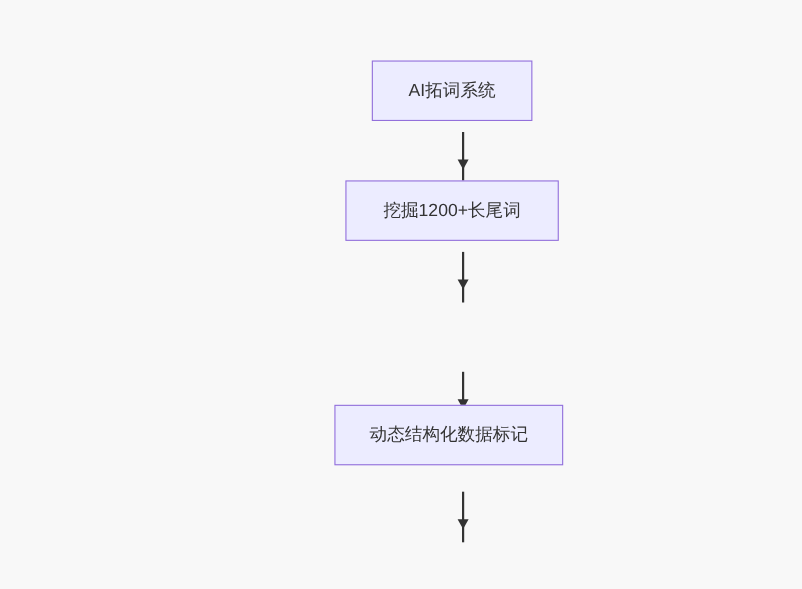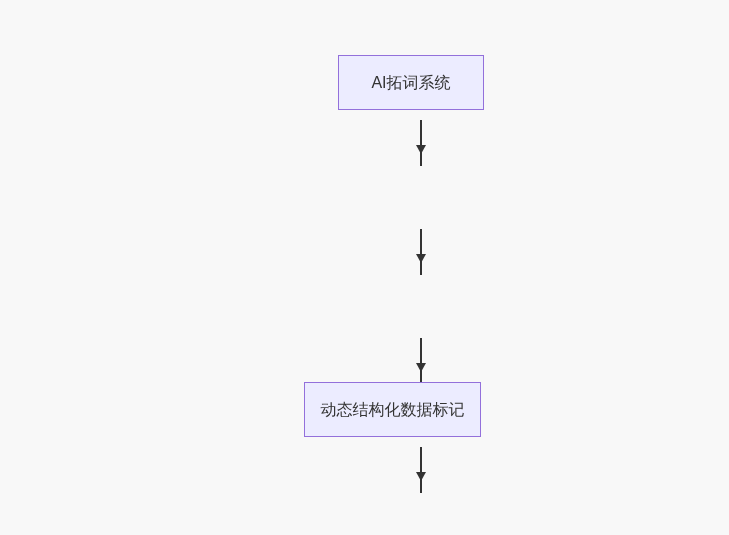--- a/index.html
+++ b/index.html
@@ -32,21 +32,21 @@
   }
   .node-label{
     color:var(--text-color);
     font-size:16px;
     line-height:1;
     white-space:nowrap;
   }
   #n1{left:298px;top:15px;width:146px;}
   #n2{left:274px;top:124px;width:194px;}
   #n3{left:261px;top:233px;width:220px;}
-  #n4{left:264px;top:342px;width:177px;}
+  #n4{left:264px;top:328px;width:208px;}
   #n5{left:254px;top:451px;width:234px;}
   .edge{
     position:absolute;
     left:365px;
     width:12px;
     height:54px;
   }
   #e1{top:70px;}
   #e2{top:179px;}
   #e3{top:288px;}
@@ -77,20 +77,23 @@
 
   <div class="node" id="n1">
     <span class="node-label">AI拓词系统</span>
   </div>
 
   <div class="edge" id="e1">
     <div class="edge-line"></div>
     <div class="edge-head"></div>
   </div>
 
+  <div class="node" id="n2">
+    <span class="node-label">挖掘1200+长尾词</span>
+  </div>
 
   <div class="edge" id="e2">
     <div class="edge-line"></div>
     <div class="edge-head"></div>
   </div>
 
 
   <div class="edge" id="e3">
     <div class="edge-line"></div>
     <div class="edge-head"></div>

